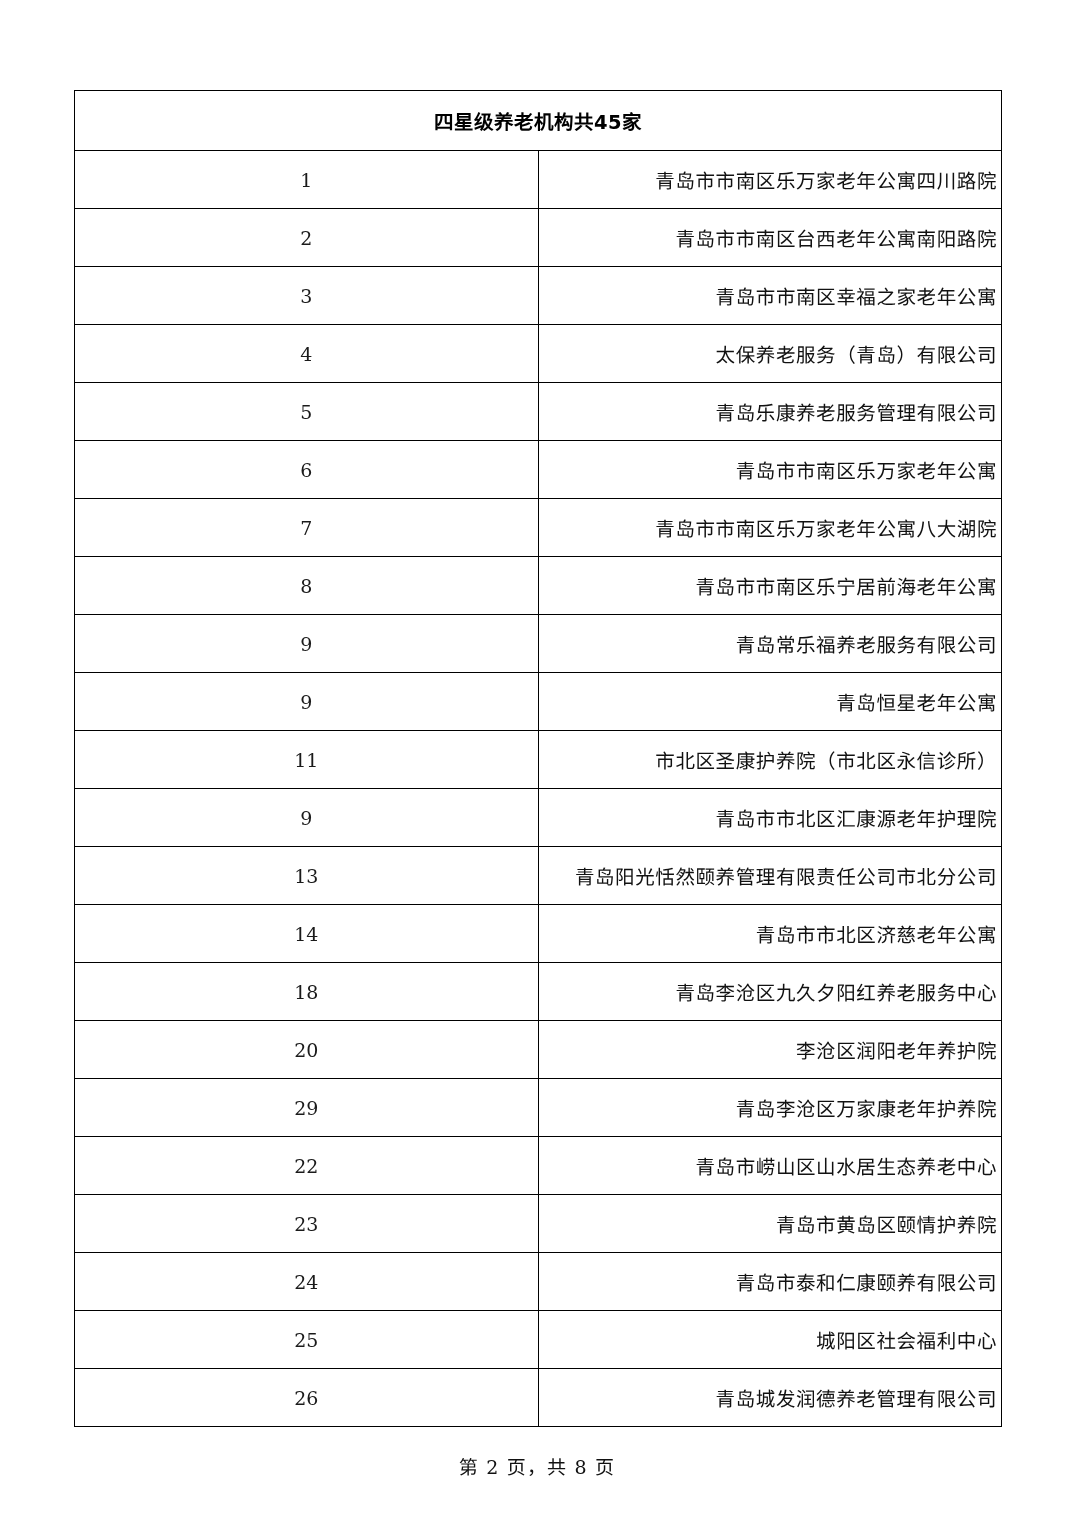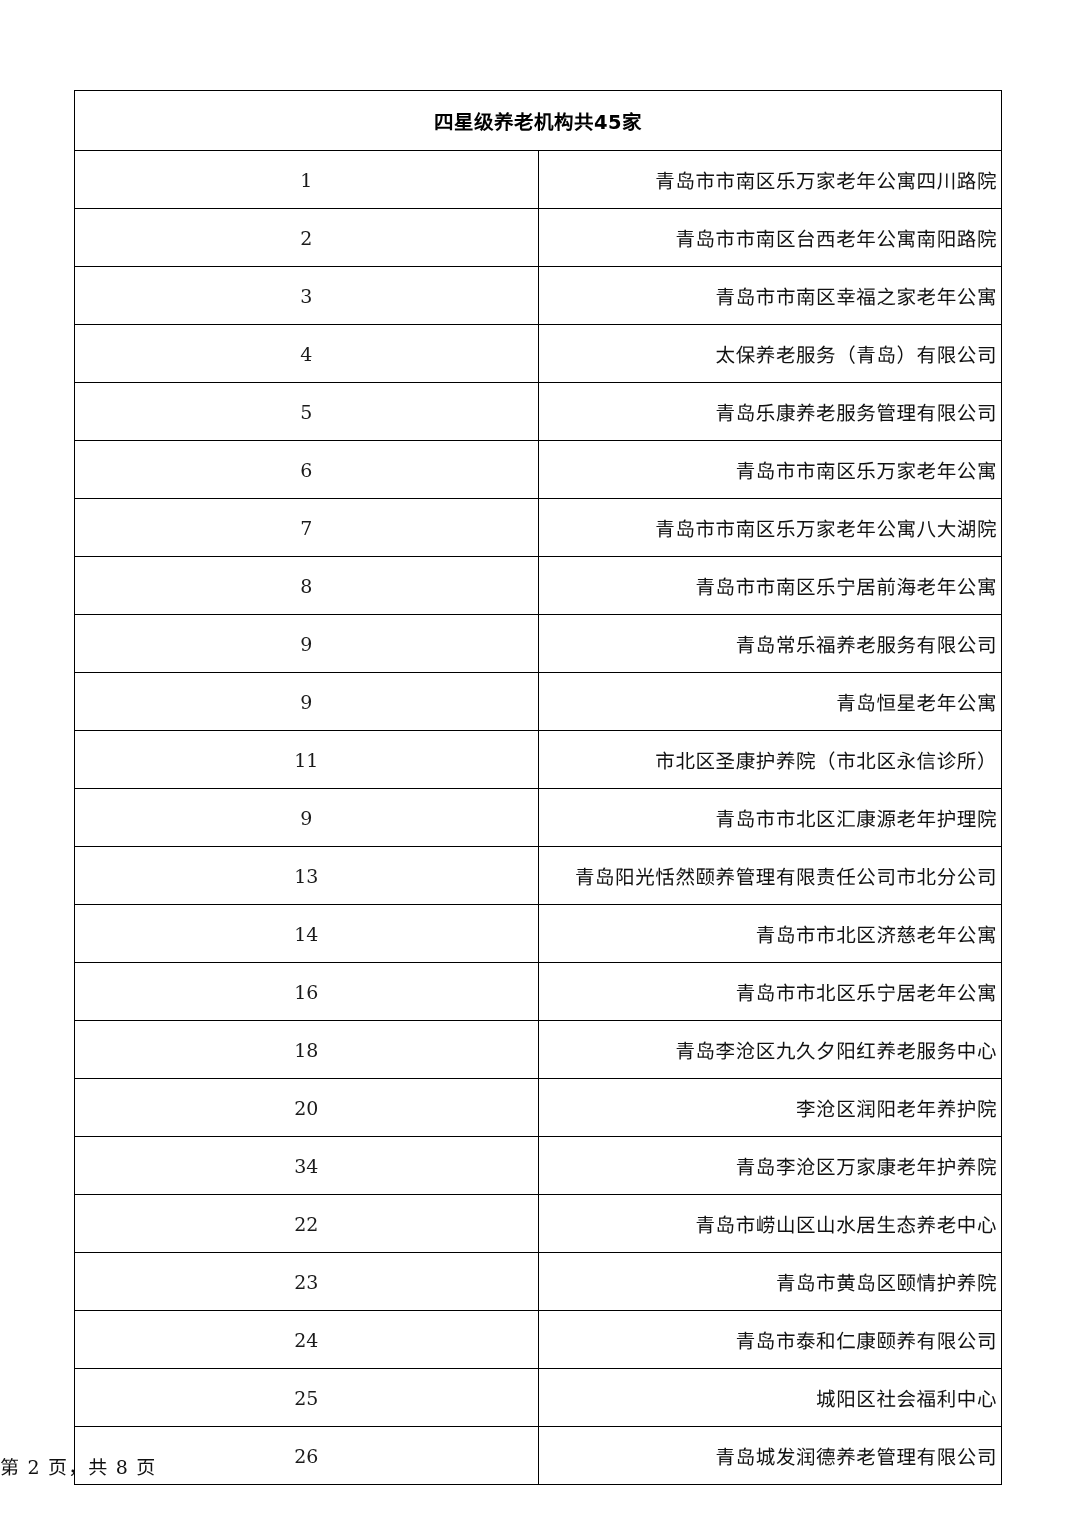--- a/index.html
+++ b/index.html
@@ -71,21 +71,21 @@
     font-size: 19.5px;
     letter-spacing: 0.6px;
     color: #111111;
     white-space: nowrap;
   }
   .page-footer {
     position: absolute;
     left: 0;
     top: 1452px;
     width: 1074px;
-    text-align: left;
+    text-align: center;
     font-family: "DejaVu Serif", "Liberation Serif", serif;
     font-size: 19px;
     letter-spacing: 1.2px;
     color: #111111;
   }
 </style>
 </head>
 <body>
 
 <div class="page">
@@ -147,33 +147,29 @@
         </tr>
         <tr class="row-cell">
           <td class="idx col-index row-cell">13</td>
           <td class="name col-name row-cell">青岛阳光恬然颐养管理有限责任公司市北分公司</td>
         </tr>
         <tr class="row-cell">
           <td class="idx col-index row-cell">14</td>
           <td class="name col-name row-cell">青岛市市北区济慈老年公寓</td>
         </tr>
         <tr class="row-cell">
-          <td class="idx col-index row-cell">16</td>
-          <td class="name col-name row-cell">青岛市市北区乐宁居老年公寓</td>
-        </tr>
-        <tr class="row-cell">
           <td class="idx col-index row-cell">18</td>
           <td class="name col-name row-cell">青岛李沧区九久夕阳红养老服务中心</td>
         </tr>
         <tr class="row-cell">
           <td class="idx col-index row-cell">20</td>
           <td class="name col-name row-cell">李沧区润阳老年养护院</td>
         </tr>
         <tr class="row-cell">
-          <td class="idx col-index row-cell">34</td>
+          <td class="idx col-index row-cell">29</td>
           <td class="name col-name row-cell">青岛李沧区万家康老年护养院</td>
         </tr>
         <tr class="row-cell">
           <td class="idx col-index row-cell">22</td>
           <td class="name col-name row-cell">青岛市崂山区山水居生态养老中心</td>
         </tr>
         <tr class="row-cell">
           <td class="idx col-index row-cell">23</td>
           <td class="name col-name row-cell">青岛市黄岛区颐情护养院</td>
         </tr>

